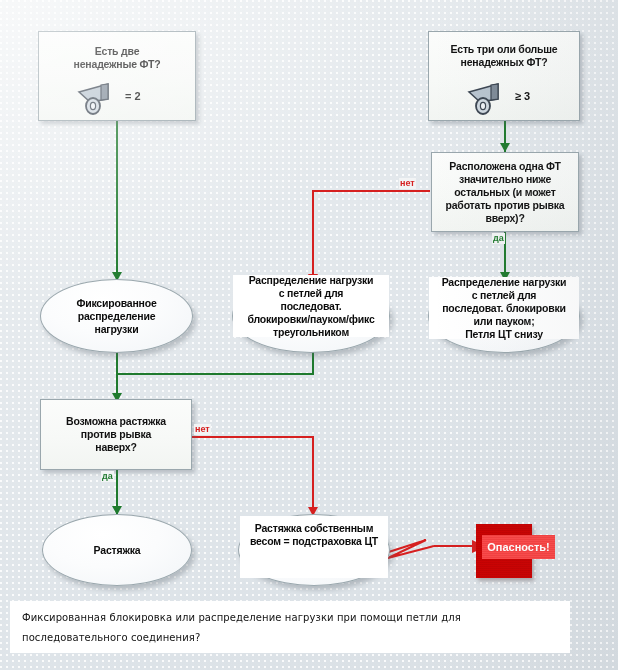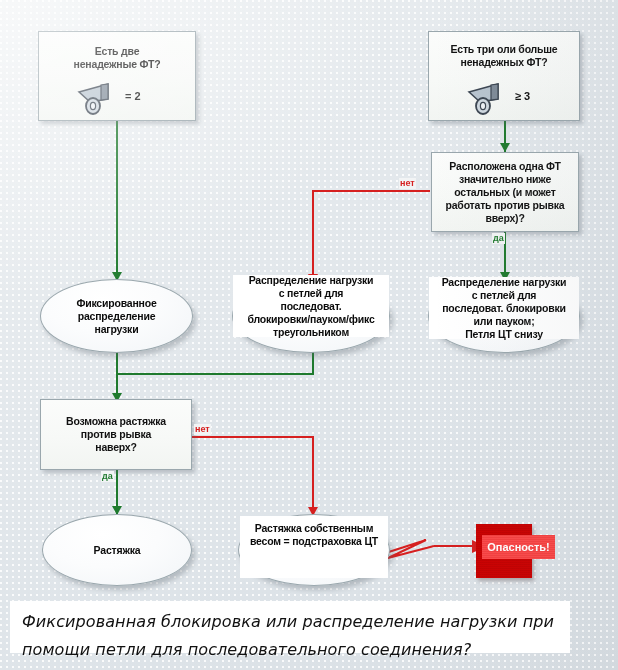--- a/index.html
+++ b/index.html
@@ -131,23 +131,22 @@
   #caption {
     position: absolute;
     left: 10px; top: 601px;
     width: 560px; height: 52px;
     background: #ffffff;
     box-sizing: border-box;
     padding: 7px 12px 0 12px;
   }
   #caption .ctext {
     font-family: "DejaVu Sans", sans-serif;
-    font-style: italic;
-    font-size: 16px;
-    line-height: 28px;
+    font-size: 10px;
+    line-height: 20px;
     color: #111;
     letter-spacing: 0.1px;
   }
 </style>
 </head>
 <body>
 
 <div id="canvas">
 
   <div class="ln v-green" style="left:116px; top:120px; height:160px;"></div>

